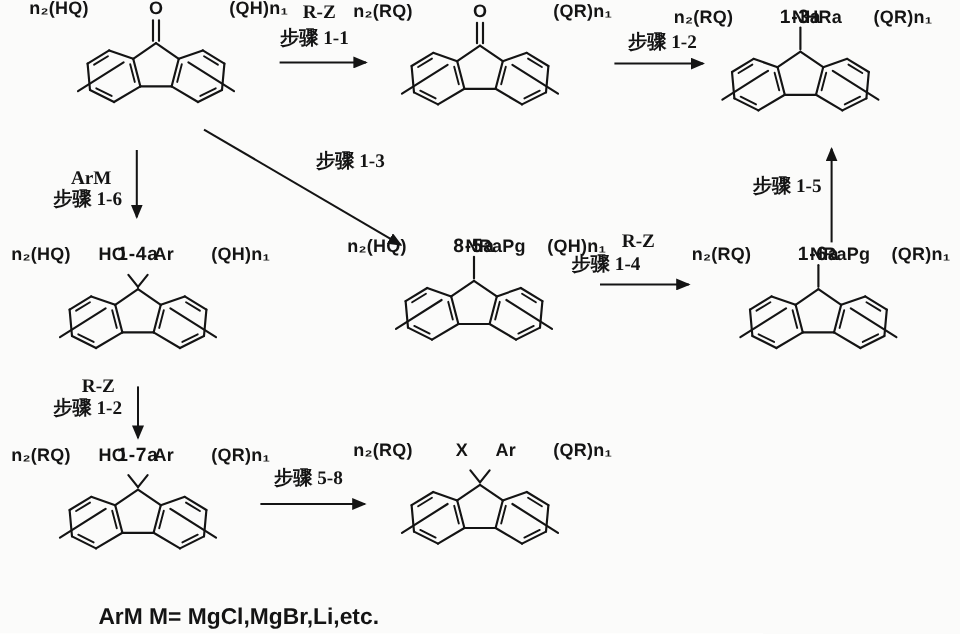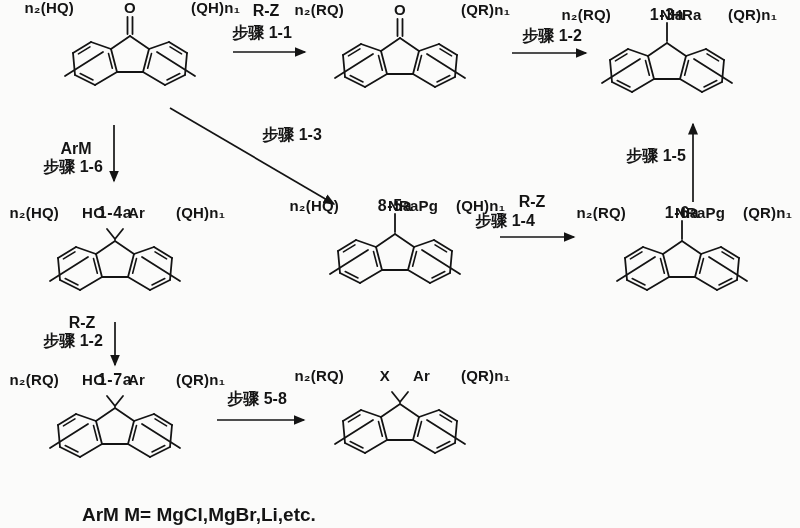--- a/index.html
+++ b/index.html
@@ -12,21 +12,21 @@
   .struct{position:absolute;width:240px;height:118px;}
   .struct svg.skel{position:absolute;left:35px;top:0;overflow:visible;}
   .slot{position:absolute;font-size:15px;font-weight:700;white-space:nowrap;line-height:1;letter-spacing:.2px;}
   .top-o{left:0;right:0;top:1;text-align:center;}
   .top-amine{left:113px;top:0;}
   .top-ll{right:130px;top:12;}
   .top-rl{left:133px;top:10;}
   .lab-left{right:176px;top:70;}
   .lab-right{left:181px;top:62;}
   .cname{left:0;right:0;top:97;text-align:center;font-size:16px;letter-spacing:.6px;}
-  .al{position:absolute;font-size:16px;font-weight:700;text-align:center;white-space:nowrap;line-height:1.1;}
+  .al{position:absolute;font-size:16px;font-weight:700;text-align:center;white-space:nowrap;line-height:1.1;font-family:Liberation Serif, serif;}
   .note{position:absolute;font-size:19px;font-weight:700;white-space:nowrap;}
 </style>
 </head>
 <body>
 
 <div id="scheme">
 
   <svg id="arrows" width="800" height="528" viewBox="0 0 800 528" style="stroke:#141414;stroke-width:1.7;fill:none;">
     <defs>
       <marker id="ah" markerUnits="userSpaceOnUse" markerWidth="12" markerHeight="10" refX="10.5" refY="5" orient="auto">

